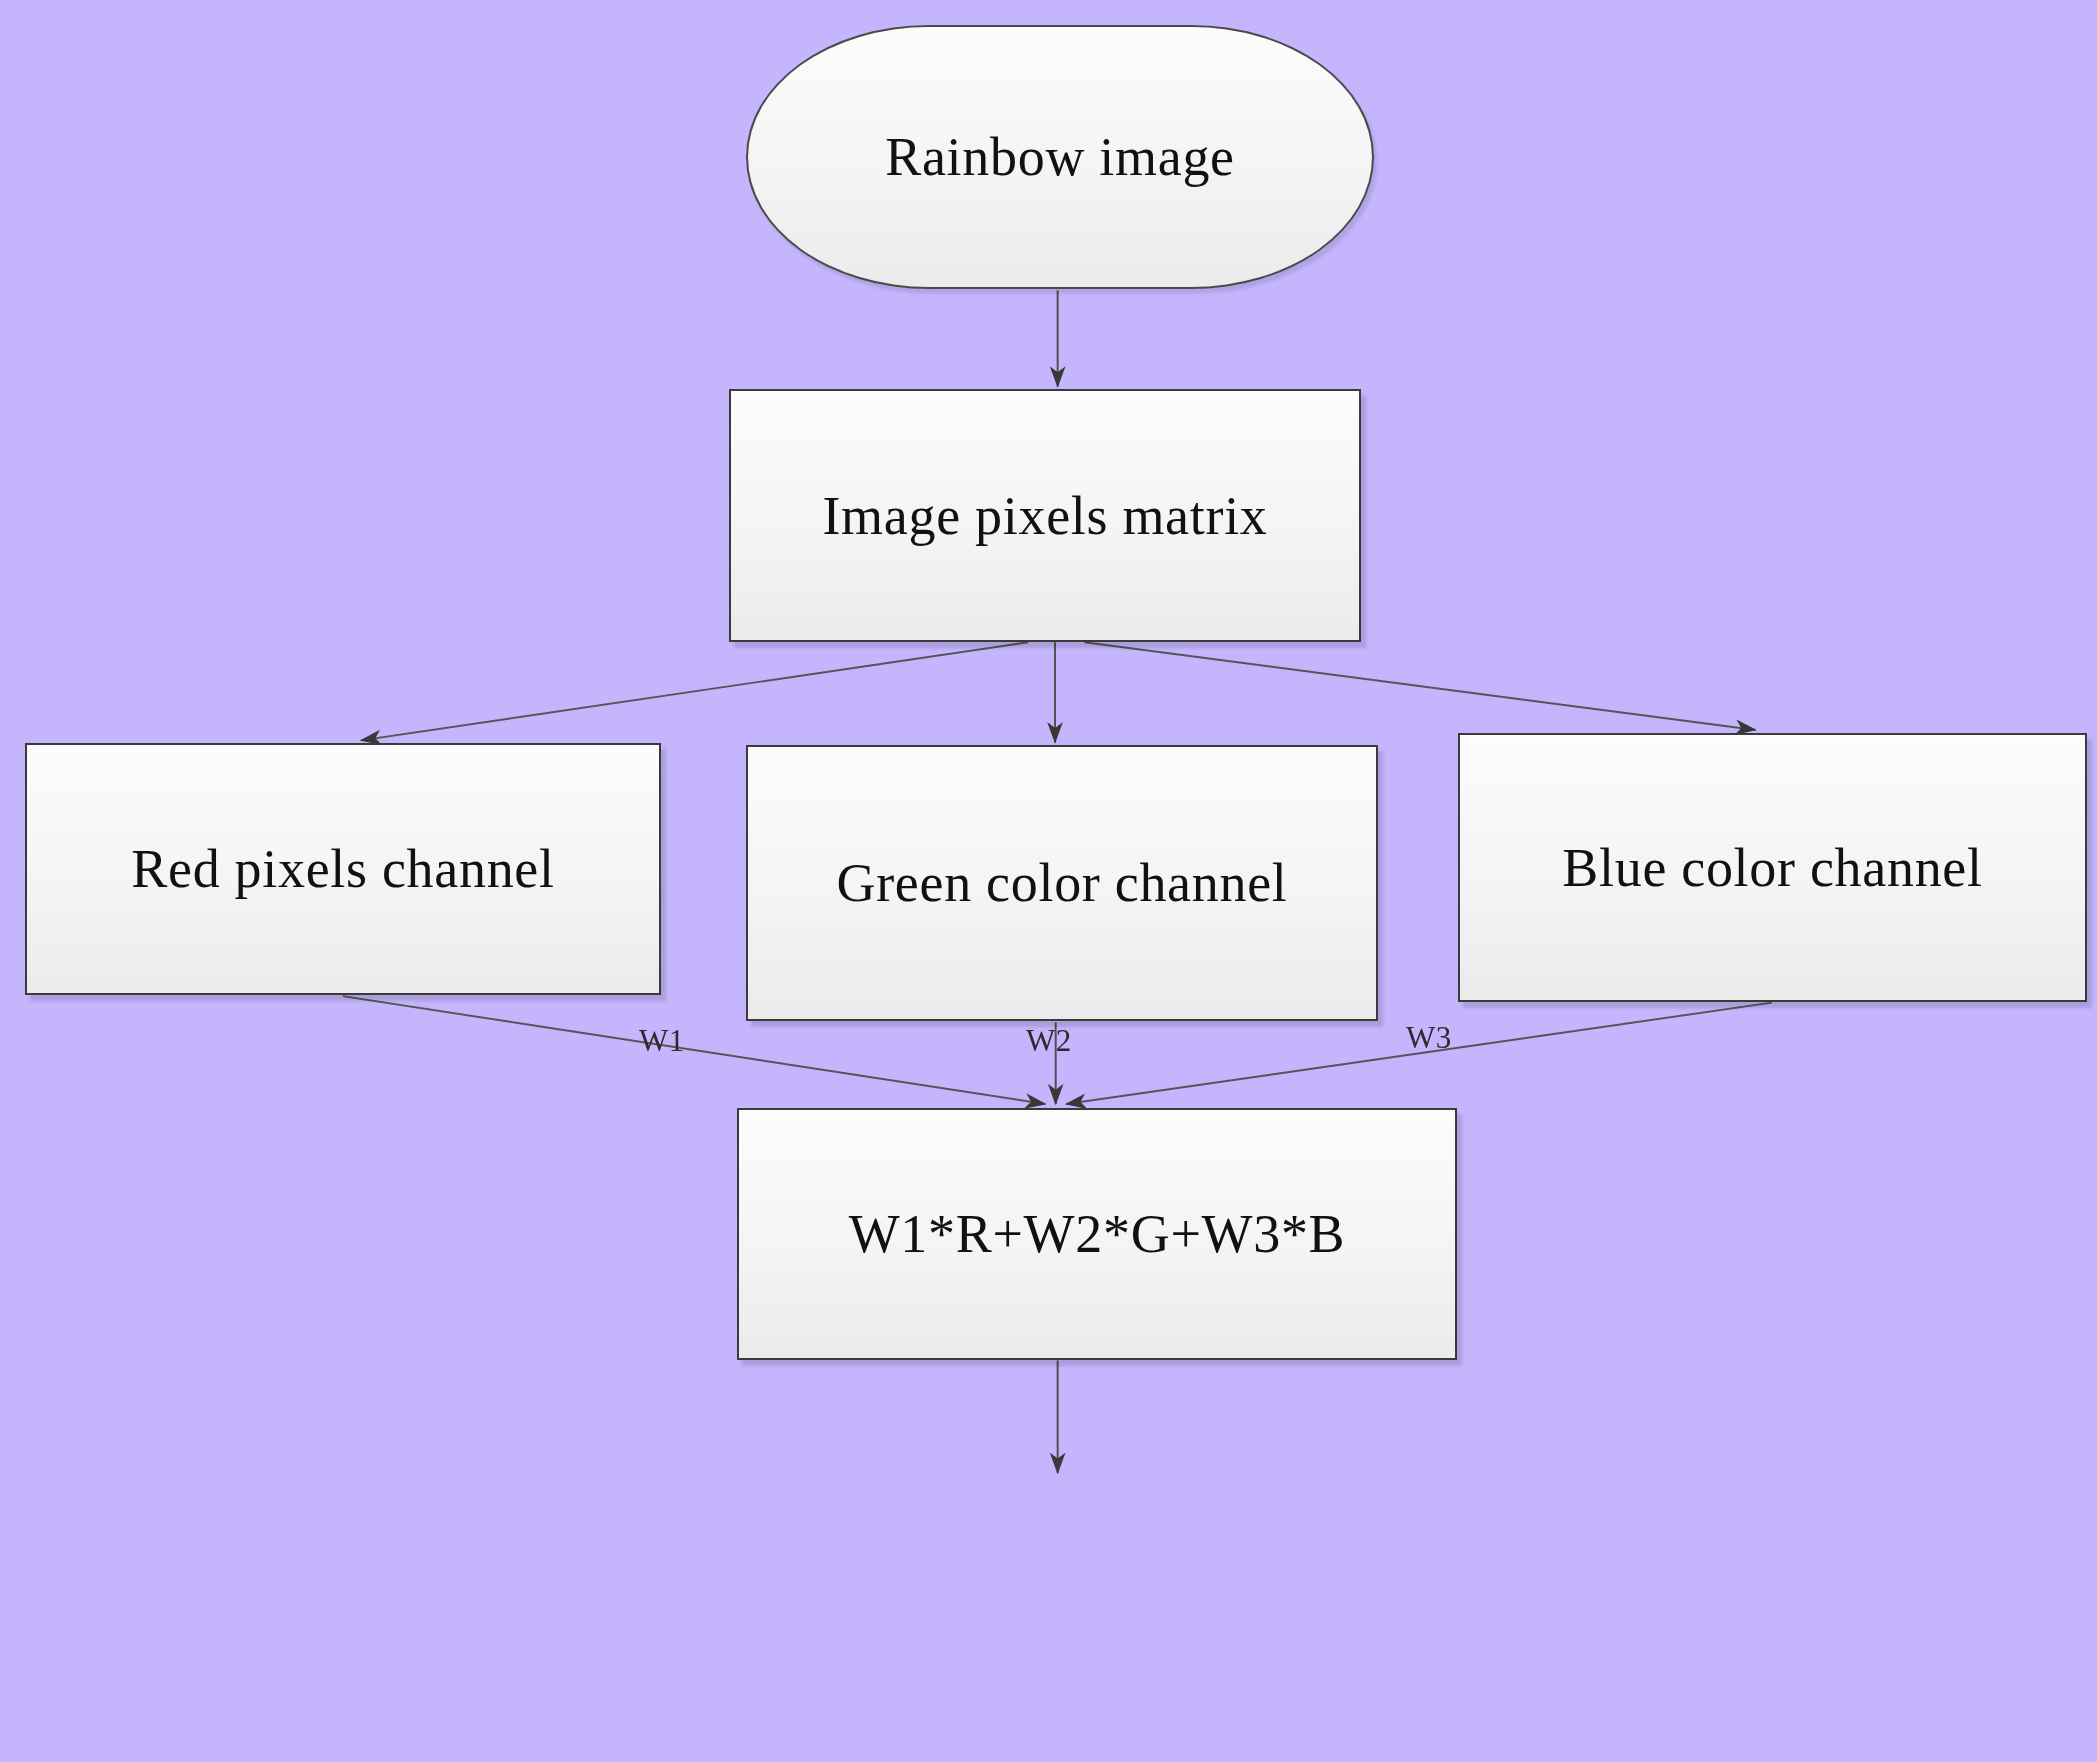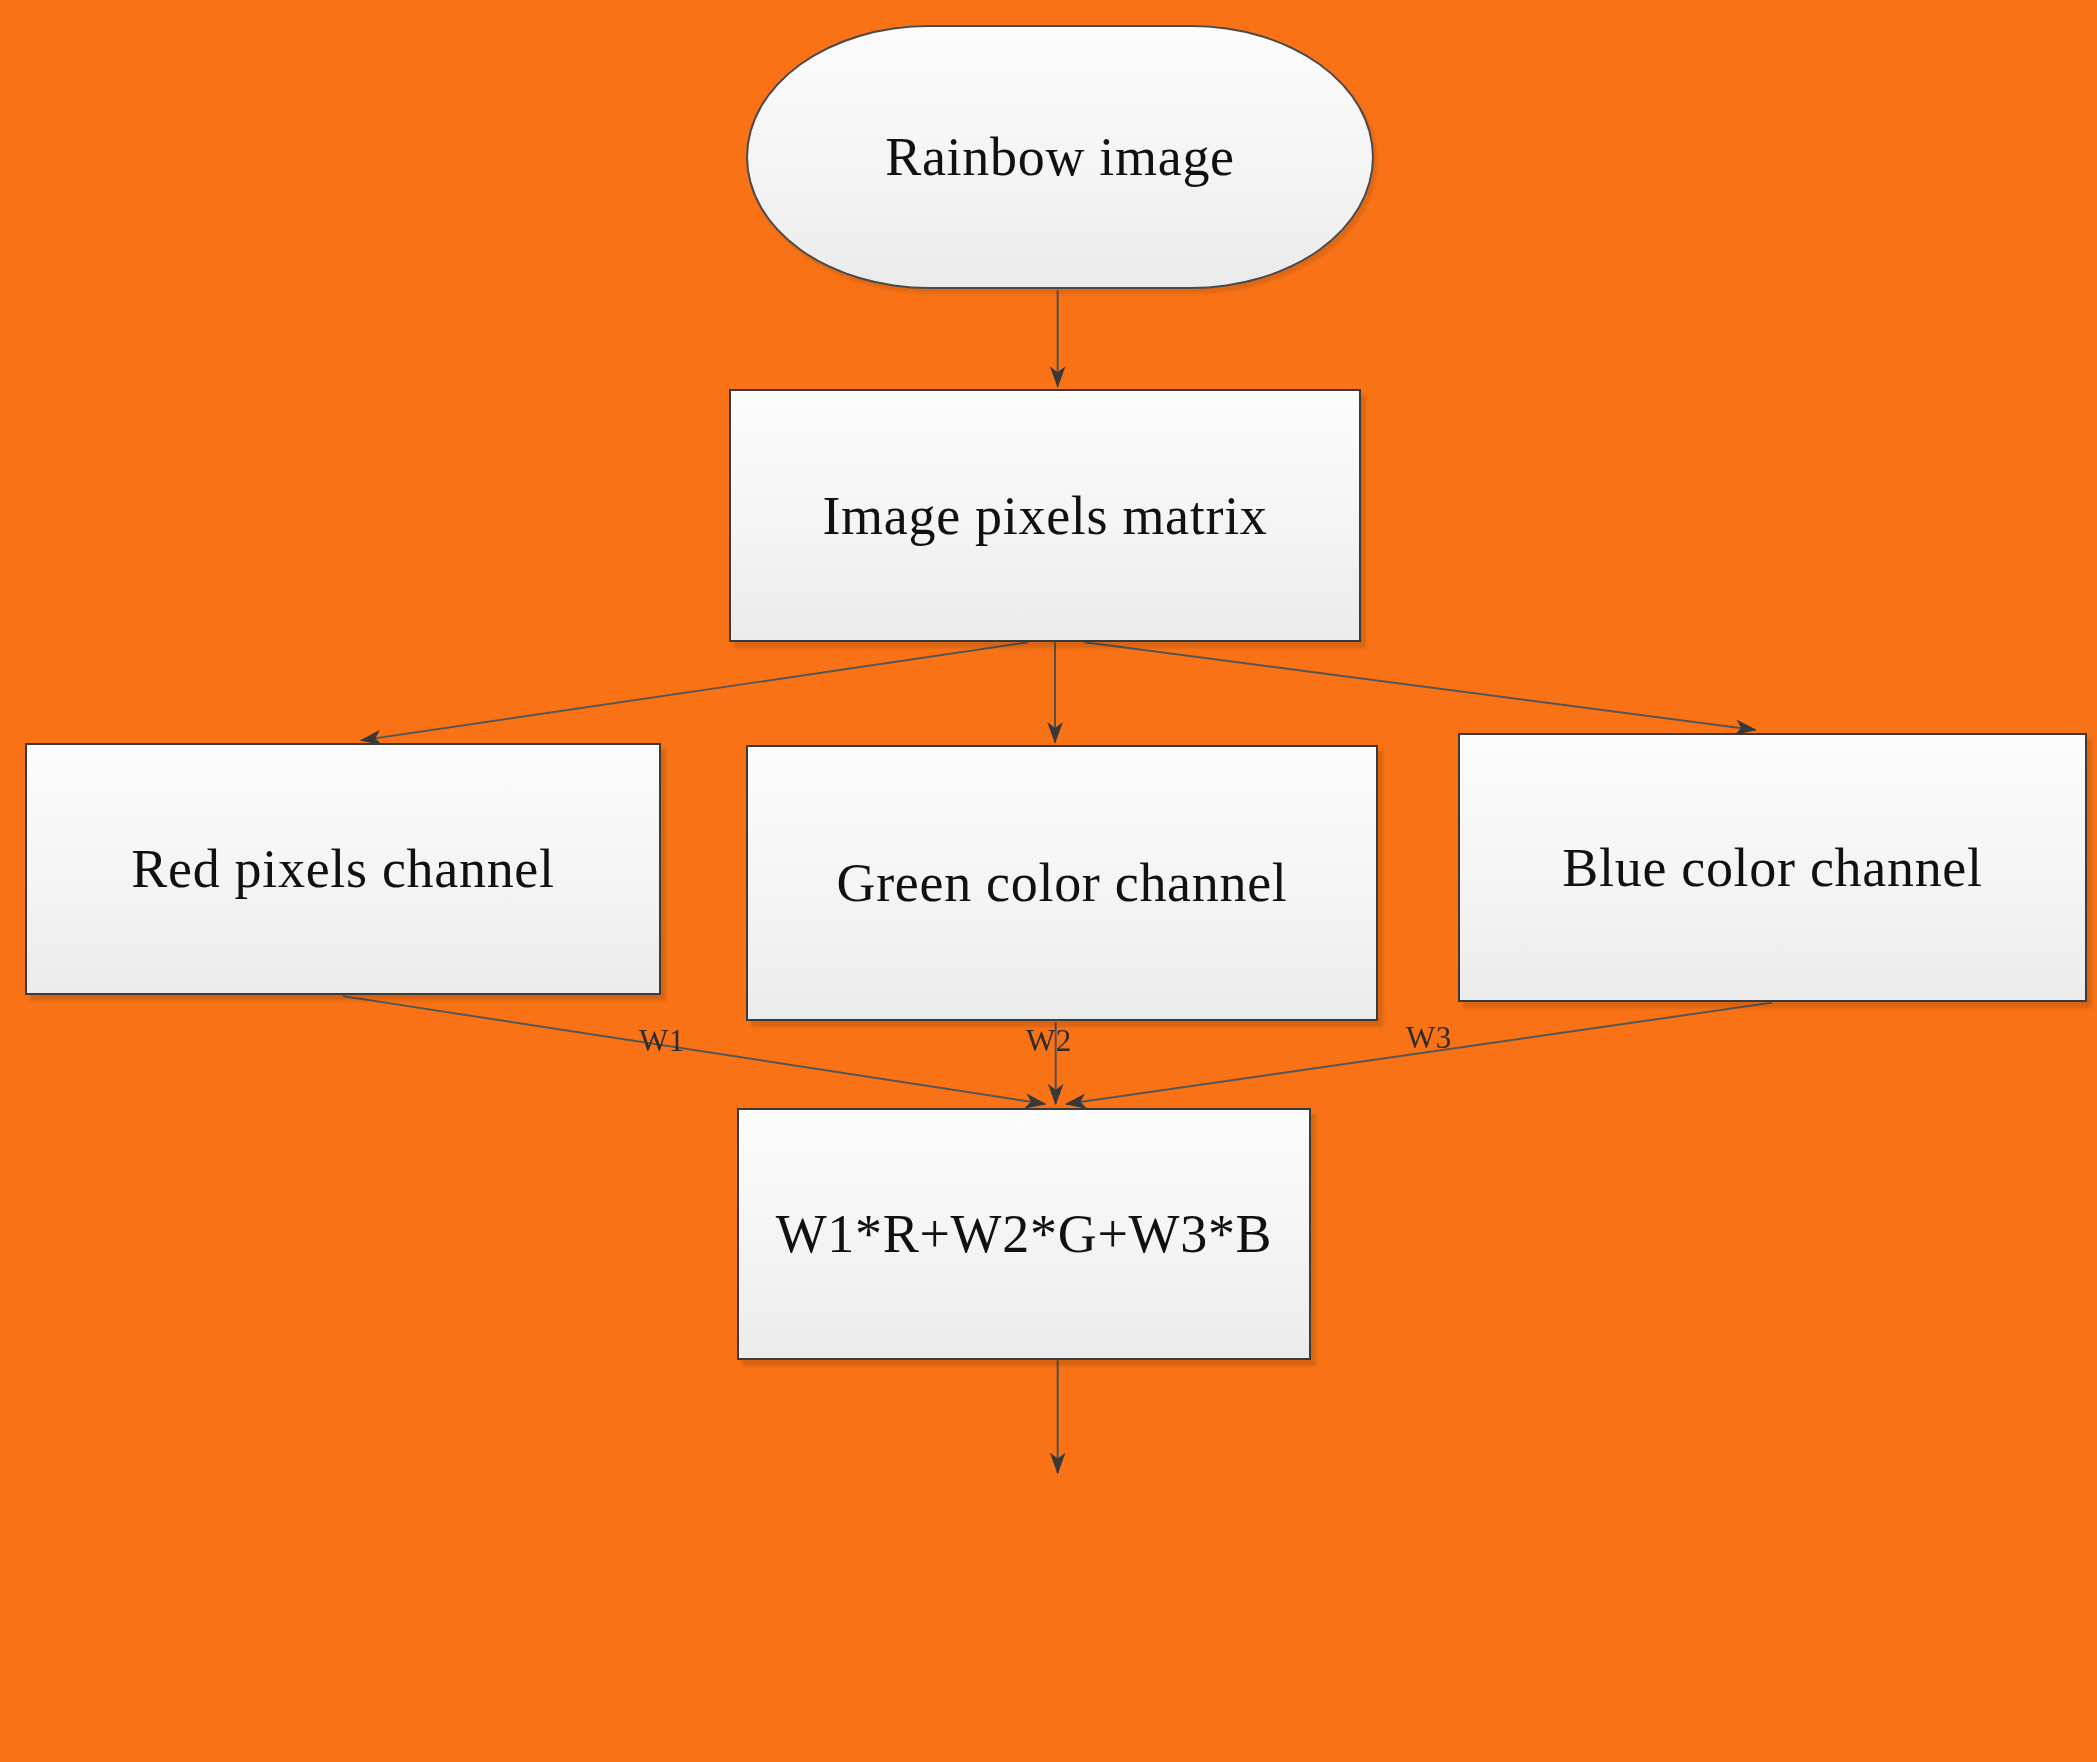--- a/index.html
+++ b/index.html
@@ -1,21 +1,21 @@
 <!DOCTYPE html>
 <html style="font-size:10.5px"><head>
 <meta charset="utf-8">
 <style>
   html, body { margin: 0; padding: 0; background: #ffffff; }
   body { width: 2097px; height: 1762px; }
   .canvas {
     position: relative;
     width: 2097px;
     height: 1762px;
-    background: #f97316;
+    background: #c4b5fd;
     overflow: hidden;
     font-family: "Liberation Serif", "DejaVu Serif", serif;
   }
   .wires {
     position: absolute;
     left: 0; top: 0;
     width: 100%; height: 100%;
   }
   .node {
     position: absolute;
@@ -88,21 +88,21 @@
   </div>
 
   <div class="node" style="left:746px; top:745px; width:632px; height:276px;">
     <span>Green color channel</span>
   </div>
 
   <div class="node" style="left:1458px; top:733px; width:629px; height:269px;">
     <span>Blue color channel</span>
   </div>
 
-  <div class="node" style="left:737px; top:1108px; width:574px; height:252px;">
+  <div class="node" style="left:737px; top:1108px; width:720px; height:252px;">
     <span>W1*R+W2*G+W3*B</span>
   </div>
 
 
   <div class="edge-label" style="left:662px; top:1041px;">W1</div>
   <div class="edge-label" style="left:1049px; top:1041px;">W2</div>
   <div class="edge-label" style="left:1429px; top:1038px;">W3</div>
 
 </div>
 

